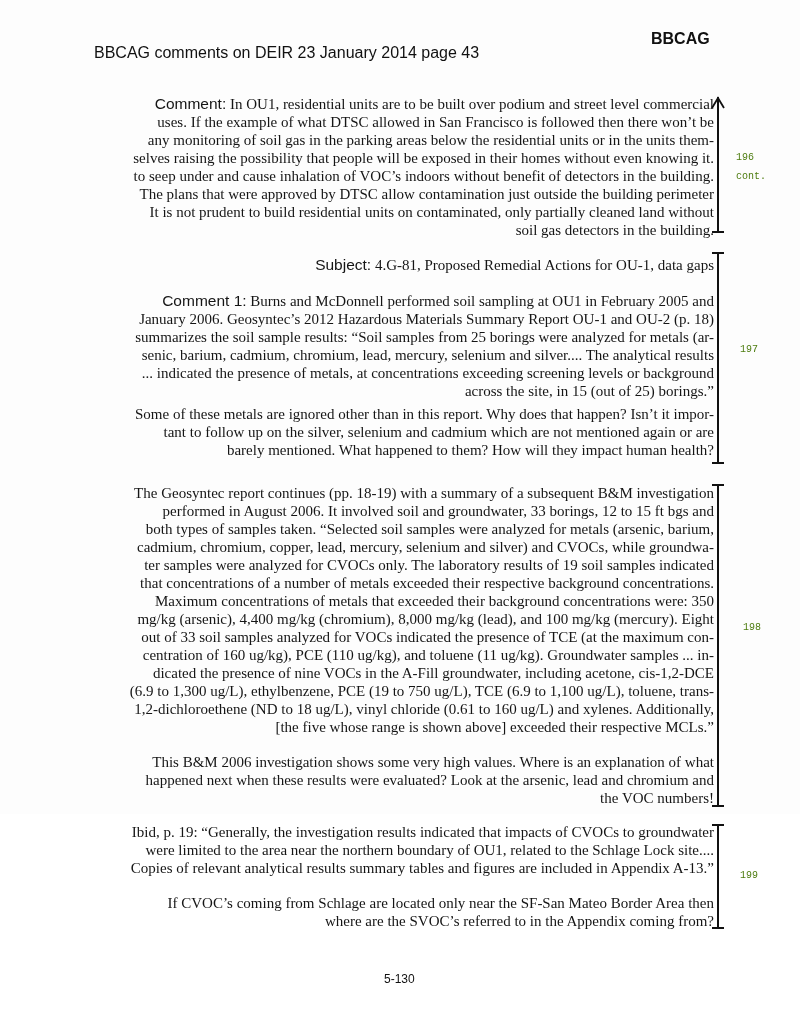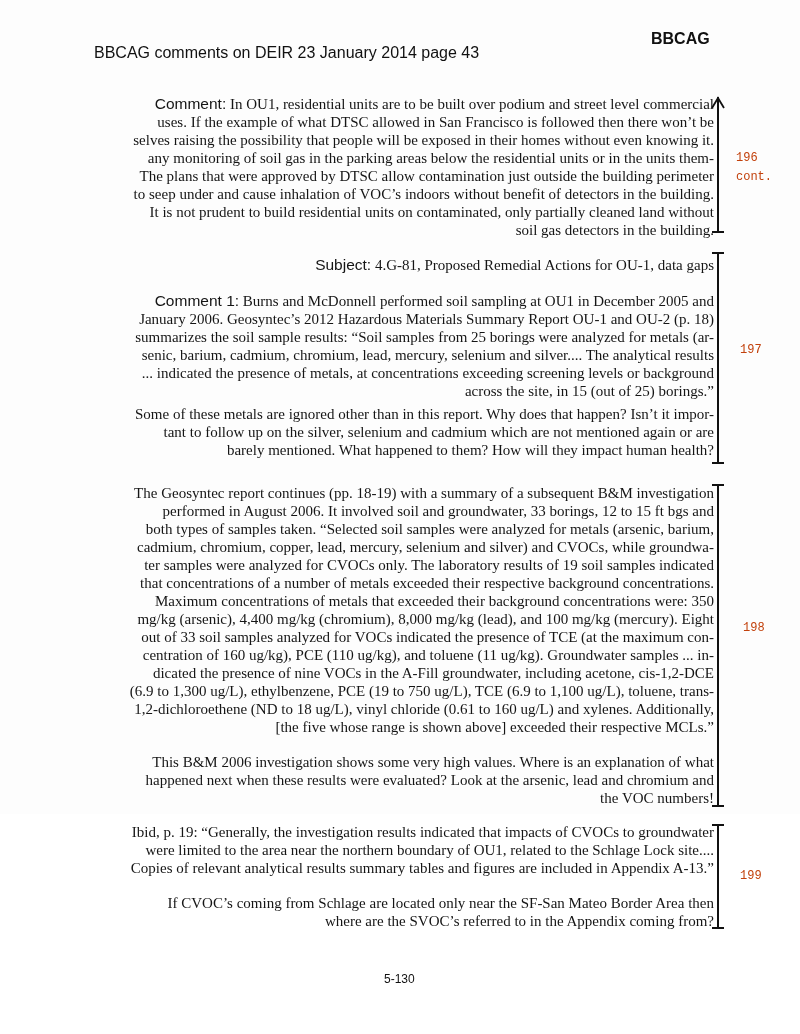--- a/index.html
+++ b/index.html
@@ -6,48 +6,48 @@
   body { width:800px; height:1034px; position:relative; overflow:hidden; color:#111; }
   .page { position:absolute; left:0; top:0; width:800px; height:814px; background:#fdfdfd; }
   .hdr-right { position:absolute; left:651px; top:30px; font-family:"Liberation Sans", sans-serif; font-weight:bold; font-size:16px; color:#111; }
   .hdr-left { position:absolute; left:94px; top:44px; font-family:"Liberation Sans", sans-serif; font-size:16px; color:#111; }
   .para { position:absolute; left:94px; width:620px; font-family:"Liberation Serif", serif; font-size:15px; line-height:18px; color:#151515; text-align:justify; }
   .para .lead { font-family:"Liberation Sans", sans-serif; font-size:15.5px; }
   .line { display:block; white-space:nowrap; text-align:right; }
   .bracket { position:absolute; left:717px; width:2px; background:#111; }
   .cap { position:absolute; left:712px; width:12px; height:2px; background:#111; }
   .arrow { position:absolute; left:711px; width:14px; height:14px; }
-  .num { position:absolute; font-family:"Liberation Mono", monospace; font-size:12px; color:#c2410c; line-height:18px; }
+  .num { position:absolute; font-family:"Liberation Mono", monospace; font-size:10px; color:#4d7c0f; line-height:18px; }
   .footer { position:absolute; left:384px; top:972px; font-family:"Liberation Sans", sans-serif; font-size:12px; color:#111; }
 </style>
 </head>
 <body>
 
 <div class="page">
 
   <div class="hdr-right">BBCAG</div>
   <div class="hdr-left">BBCAG comments on DEIR 23 January 2014 page 43</div>
 
   <div class="para" style="top:95px;">
     <span class="line"><span class="lead">Comment:</span><span> In OU1, residential units are to be built over podium and street level commercial</span></span>
     <span class="line">uses.  If the example of what DTSC allowed in San Francisco is followed then there won’t be</span>
+    <span class="line">any monitoring of soil gas in the parking areas below the residential units or in the units them-</span>
     <span class="line">selves raising the possibility that people will be exposed in their homes without even knowing it.</span>
-    <span class="line">any monitoring of soil gas in the parking areas below the residential units or in the units them-</span>
+    <span class="line">to seep under and cause inhalation of VOC’s indoors without benefit of detectors in the building.</span>
     <span class="line">The plans that were approved by DTSC allow contamination just outside the building perimeter</span>
-    <span class="line">to seep under and cause inhalation of VOC’s indoors without benefit of detectors in the building.</span>
     <span class="line">It is not prudent to build residential units on contaminated, only partially cleaned land without</span>
     <span class="line">soil gas detectors in the building.</span>
   </div>
 
   <div class="para" style="top:256px;">
     <span class="line"><span class="lead">Subject:</span><span> 4.G-81, Proposed Remedial Actions for OU-1, data gaps</span></span>
   </div>
 
   <div class="para" style="top:292px;">
-    <span class="line"><span class="lead">Comment 1:</span><span> Burns and McDonnell performed soil sampling at OU1 in December 2005 and</span></span>
+    <span class="line"><span class="lead">Comment 1:</span><span> Burns and McDonnell performed soil sampling at OU1 in February 2005 and</span></span>
     <span class="line">January 2006. Geosyntec’s 2012 Hazardous Materials Summary Report OU-1 and OU-2 (p. 18)</span>
     <span class="line">summarizes the soil sample results: “Soil samples from 25 borings were analyzed for metals (ar-</span>
     <span class="line">senic, barium, cadmium, chromium, lead, mercury, selenium and silver.... The analytical results</span>
     <span class="line">... indicated the presence of metals, at concentrations exceeding screening levels or background</span>
     <span class="line">across the site, in 15 (out of 25) borings.”</span>
   </div>
 
   <div class="para" style="top:405px;">
     <span class="line">Some of these metals are ignored other than in this report. Why does that happen? Isn’t it impor-</span>
     <span class="line">tant to follow up on the silver, selenium and cadmium which are not mentioned again or are</span>

